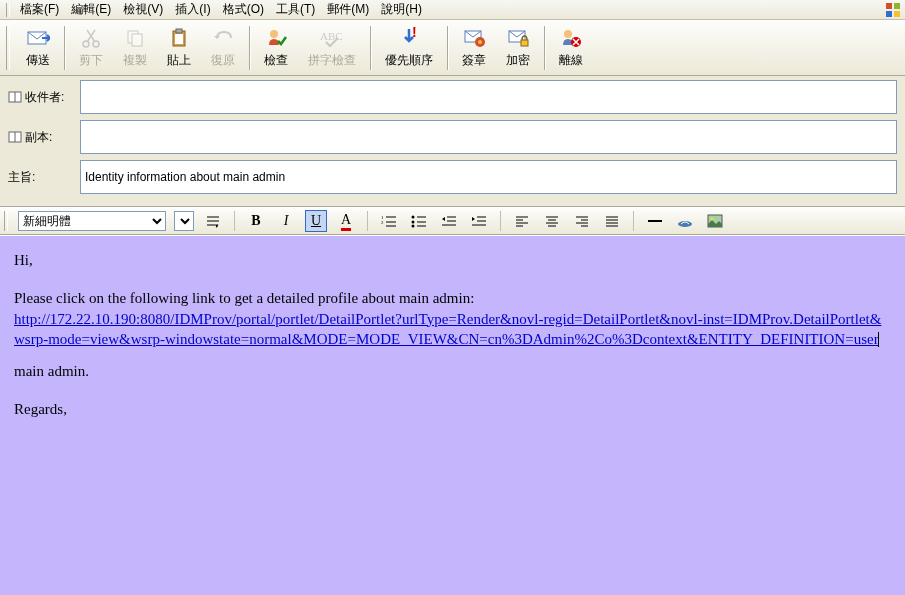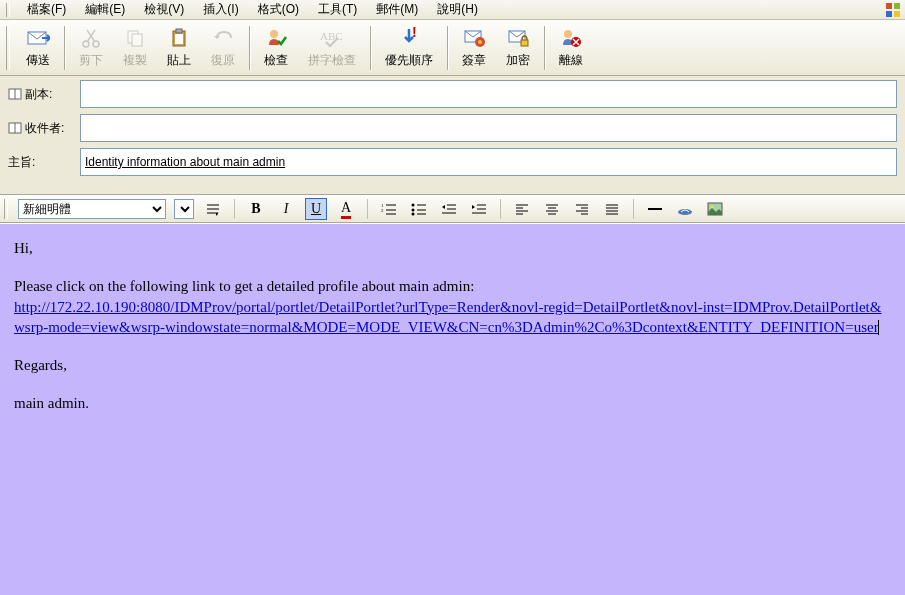--- a/index.html
+++ b/index.html
@@ -1,33 +1,33 @@
 <!DOCTYPE html>
 <html><head>
 <meta charset="utf-8">
 <style>
 * { margin: 0; padding: 0; box-sizing: border-box; }
 body { font-family: "Microsoft JhengHei", "PMingLiU", Arial, sans-serif; font-size: 12px; background: #ece9d8; width: 905px; height: 595px; overflow: hidden; }
-.menubar { background: linear-gradient(to bottom, #f7f7f3, #ece9d8); border-bottom: 1px solid #c0c0b0; height: 20px; display: flex; align-items: center; padding-left: 6px; position: relative; gap: 7px; }
+.menubar { background: linear-gradient(to bottom, #f7f7f3, #ece9d8); border-bottom: 1px solid #c0c0b0; height: 20px; display: flex; align-items: center; padding-left: 6px; position: relative; }
 .menubar .grip { width: 4px; height: 14px; border-left: 1px solid #aca899; border-right: 1px solid #fff; margin-right: 4px; }
 .menubar .item { padding: 2px 6px; cursor: default; }
 .winlogo { position: absolute; right: 4px; top: 2px; width: 16px; height: 16px; }
 .toolbar { background: linear-gradient(to bottom, #fdfdfb, #ece9d8); border-bottom: 1px solid #aca899; height: 56px; display: flex; align-items: center; padding-left: 6px; }
 .toolbar .grip { width: 4px; height: 44px; border-left: 1px solid #aca899; border-right: 1px solid #fff; margin-right: 6px; }
 .tb-btn { display: flex; flex-direction: column; align-items: center; justify-content: flex-start; padding: 2px 10px; cursor: default; min-width: 44px; }
 .tb-btn .ic { width: 24px; height: 24px; display: flex; align-items: center; justify-content: center; margin-bottom: 2px; }
 .tb-btn .lbl { font-size: 12px; color: #000; white-space: nowrap; }
 .tb-btn.disabled .lbl { color: #aca899; }
 .tb-btn.disabled .ic { opacity: 0.4; }
 .tb-sep { width: 1px; height: 44px; background: #aca899; margin: 0 4px; box-shadow: 1px 0 0 #fff; }
 .fields { background: #ece9d8; padding: 4px 8px 10px 8px; border-bottom: 1px solid #aca899; }
 .field-row { display: flex; align-items: center; margin-bottom: 6px; }
 .field-row .flabel { width: 72px; display: flex; align-items: center; font-size: 12px; }
 .field-row .flabel .book { width: 14px; height: 12px; margin-right: 3px; }
-.field-row input { flex: 1; border: 1px solid #7f9db9; padding: 2px 4px; font-size: 12px; background: #fff; height: 28px; text-decoration: underline; }
+.field-row input { flex: 1; border: 1px solid #7f9db9; padding: 2px 4px; font-size: 12px; background: #fff; height: 34px; }
 .fmt-bar { background: linear-gradient(to bottom, #fdfdfb, #ece9d8); border-top: 1px solid #fff; border-bottom: 1px solid #aca899; height: 28px; display: flex; align-items: center; padding-left: 4px; gap: 8px; }
 .fmt-bar .grip { width: 4px; height: 20px; border-left: 1px solid #aca899; border-right: 1px solid #fff; margin-right: 2px; }
 .fmt-bar select { border: 1px solid #7f9db9; font-size: 12px; height: 20px; background: #fff; }
 .fontsel { width: 148px; }
 .sizesel { width: 20px; }
 .fmt-btn { width: 22px; height: 22px; display: flex; align-items: center; justify-content: center; cursor: default; font-family: "Times New Roman", serif; font-size: 14px; }
 .fmt-sep { width: 1px; height: 20px; background: #c0c0b0; margin: 0 2px; }
 .body-area { background: #c4b5fd; height: 460px; overflow-y: scroll; border-top: 1px solid #fff; }
 .body-content { padding: 14px 14px; font-family: "PMingLiU", serif; font-size: 15px; line-height: 1.35; }
 .body-content p { margin-bottom: 18px; }
@@ -177,35 +177,35 @@
   </div>
 </div>
 
 <div class="fields">
   <div class="field-row">
     <div class="flabel">
       <svg class="book" width="14" height="12">
           <rect x="1" y="1" width="12" height="10" fill="#fff" stroke="#666"></rect>
           <line x1="7" y1="1" x2="7" y2="11" stroke="#666"></line>
         </svg>
-      <span>副本:</span>
+      <span>收件者:</span>
     </div>
     <input type="text" value="" style="">
   </div>
   <div class="field-row">
     <div class="flabel">
       <svg class="book" width="14" height="12">
           <rect x="1" y="1" width="12" height="10" fill="#fff" stroke="#666"></rect>
           <line x1="7" y1="1" x2="7" y2="11" stroke="#666"></line>
         </svg>
-      <span>收件者:</span>
+      <span>副本:</span>
     </div>
     <input type="text" value="" style="">
   </div>
-  <div class="field-row" style="margin-bottom:8px">
+  <div class="field-row" style="margin-bottom:2px">
     <div class="flabel">
       <span>主旨:</span>
     </div>
     <input type="text" value="Identity information about main admin" style="">
   </div>
 </div>
 
 <div class="fmt-bar">
   <div class="grip"></div>
   <select class="fontsel"><option>新細明體</option></select>
@@ -313,18 +313,18 @@
         <path d="M1 10 L5 6 L9 10 L12 7 L15 10 L15 13 L1 13 Z" fill="#4a7a4a"></path>
       </svg>
     </div>
 </div>
 
 <div class="body-area">
   <div class="body-content">
     <p>Hi,</p>
     <p style="margin-bottom:12px"><span>Please click on the following link to get a detailed profile about main admin:</span><br>
     <a href="#">http://172.22.10.190:8080/IDMProv/portal/portlet/DetailPortlet?urlType=Render&amp;novl-regid=DetailPortlet&amp;novl-inst=IDMProv.DetailPortlet&amp;wsrp-mode=view&amp;wsrp-windowstate=normal&amp;MODE=MODE_VIEW&amp;CN=cn%3DAdmin%2Co%3Dcontext&amp;ENTITY_DEFINITION=user</a><span class="cursor"></span></p>
+    <p>main admin.</p>
     <p style="margin-top:18px">Regards,</p>
-    <p>main admin.</p>
   </div>
 </div>
 
 <div class="statusbar"></div>
 
 </body></html>

